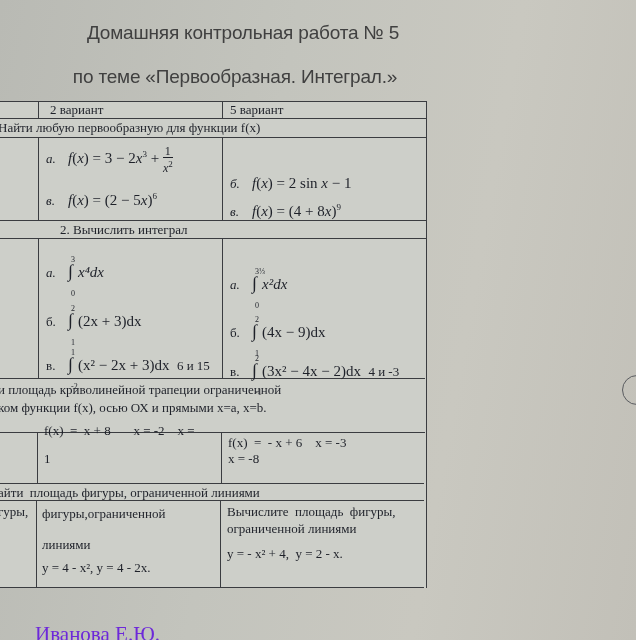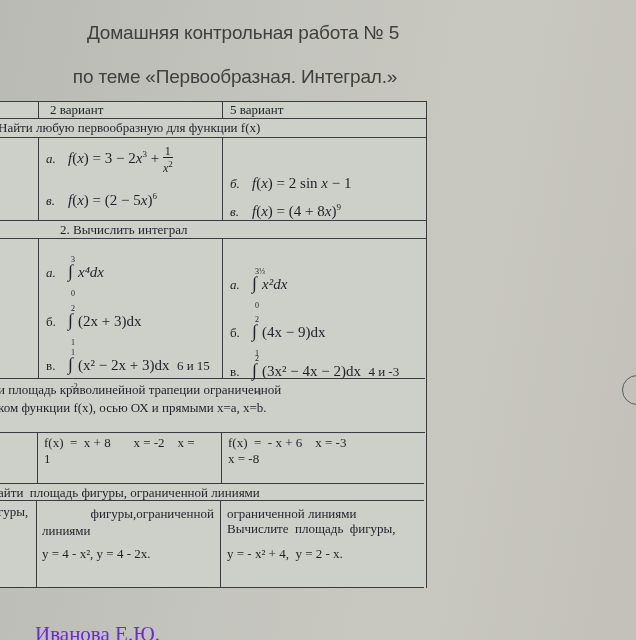--- a/index.html
+++ b/index.html
@@ -108,39 +108,39 @@
   </div>
   <div class="cell mth" style="left:230px;top:223px">
     <span class="lbl lbl-up">б.</span><span class="int">∫<span class="lim up">2</span><span class="lim dn">1</span></span><span>(4x − 9)dx</span>
   </div>
   <div class="cell mth" style="left:230px;top:262px">
     <span class="lbl lbl-up">в.</span><span class="int">∫<span class="lim up">2</span><span class="lim dn">-1</span></span><span>(3x² − 4x − 2)dx</span>&nbsp;&nbsp;<span style="font-size:13px">4 и -3</span>
   </div>
 
   <div class="cell" style="left:-2px;top:281px">и площадь криволинейной трапеции ограниченной</div>
   <div class="cell" style="left:-2px;top:299px">ком функции f(x), осью ОХ и прямыми x=a, x=b.</div>
-  <div class="cell" style="left:44px;top:334px;white-space:pre">f(x)  =  x + 8       x = -2    x =</div>
+  <div class="cell" style="left:44px;top:322px;white-space:pre">f(x)  =  x + 8       x = -2    x =</div>
   <div class="cell" style="left:44px;top:350px">1</div>
   <div class="cell" style="left:228px;top:334px;white-space:pre">f(x)  =  - x + 6    x = -3</div>
   <div class="cell" style="left:228px;top:350px">x = -8</div>
 
   <div class="cell" style="left:-2px;top:384px;white-space:pre">айти  площадь фигуры, ограниченной линиями</div>
   <div class="cell" style="left:-2px;top:403px">гуры,</div>
 
   <div class="cell" style="left:42px;top:403px;width:172px">
-    <div style="display:flex;justify-content:flex-end;margin-top:2px">
+    <div style="display:flex;justify-content:flex-start;margin-top:2px">
         <span>фигуры,</span>
         <span>ограниченной</span>
       </div>
-    <div style="margin-top:2px">линиями</div>
+    <div style="margin-top:16px">линиями</div>
     <div style="margin-top:8px">y = 4 - x², y = 4 - 2x.</div>
   </div>
 
   <div class="cell" style="left:227px;top:403px;width:194px">
+    <div style="white-space:pre">Вычислите  площадь  фигуры,</div>
     <div style="margin-top:2px">ограниченной линиями</div>
-    <div style="white-space:pre">Вычислите  площадь  фигуры,</div>
     <div style="margin-top:10px;white-space:pre">y = - x² + 4,  y = 2 - x.</div>
   </div>
 </div>
 
 <div class="page-circle"></div>
 
 <div class="sig">Иванова Е.Ю.</div>
 
 </body></html>

